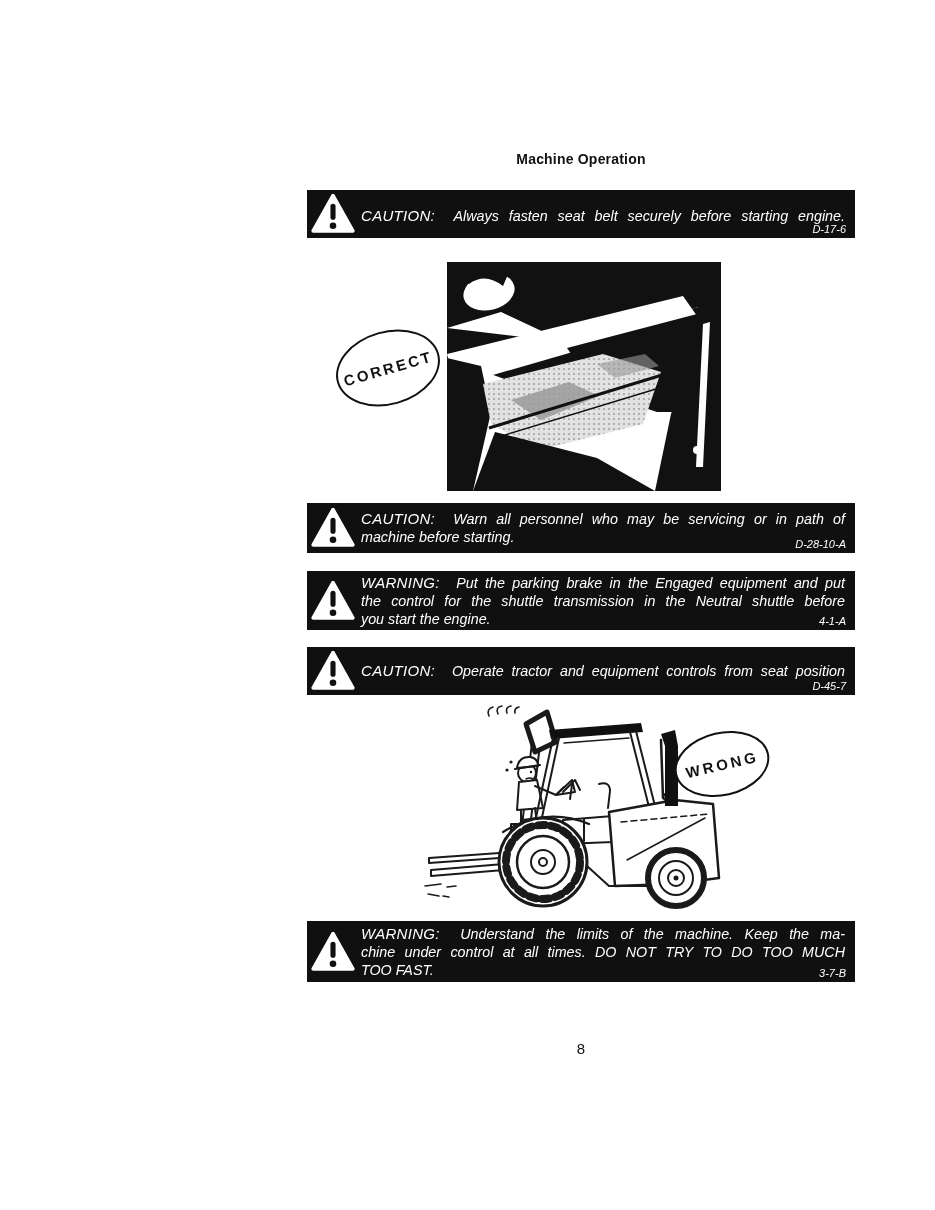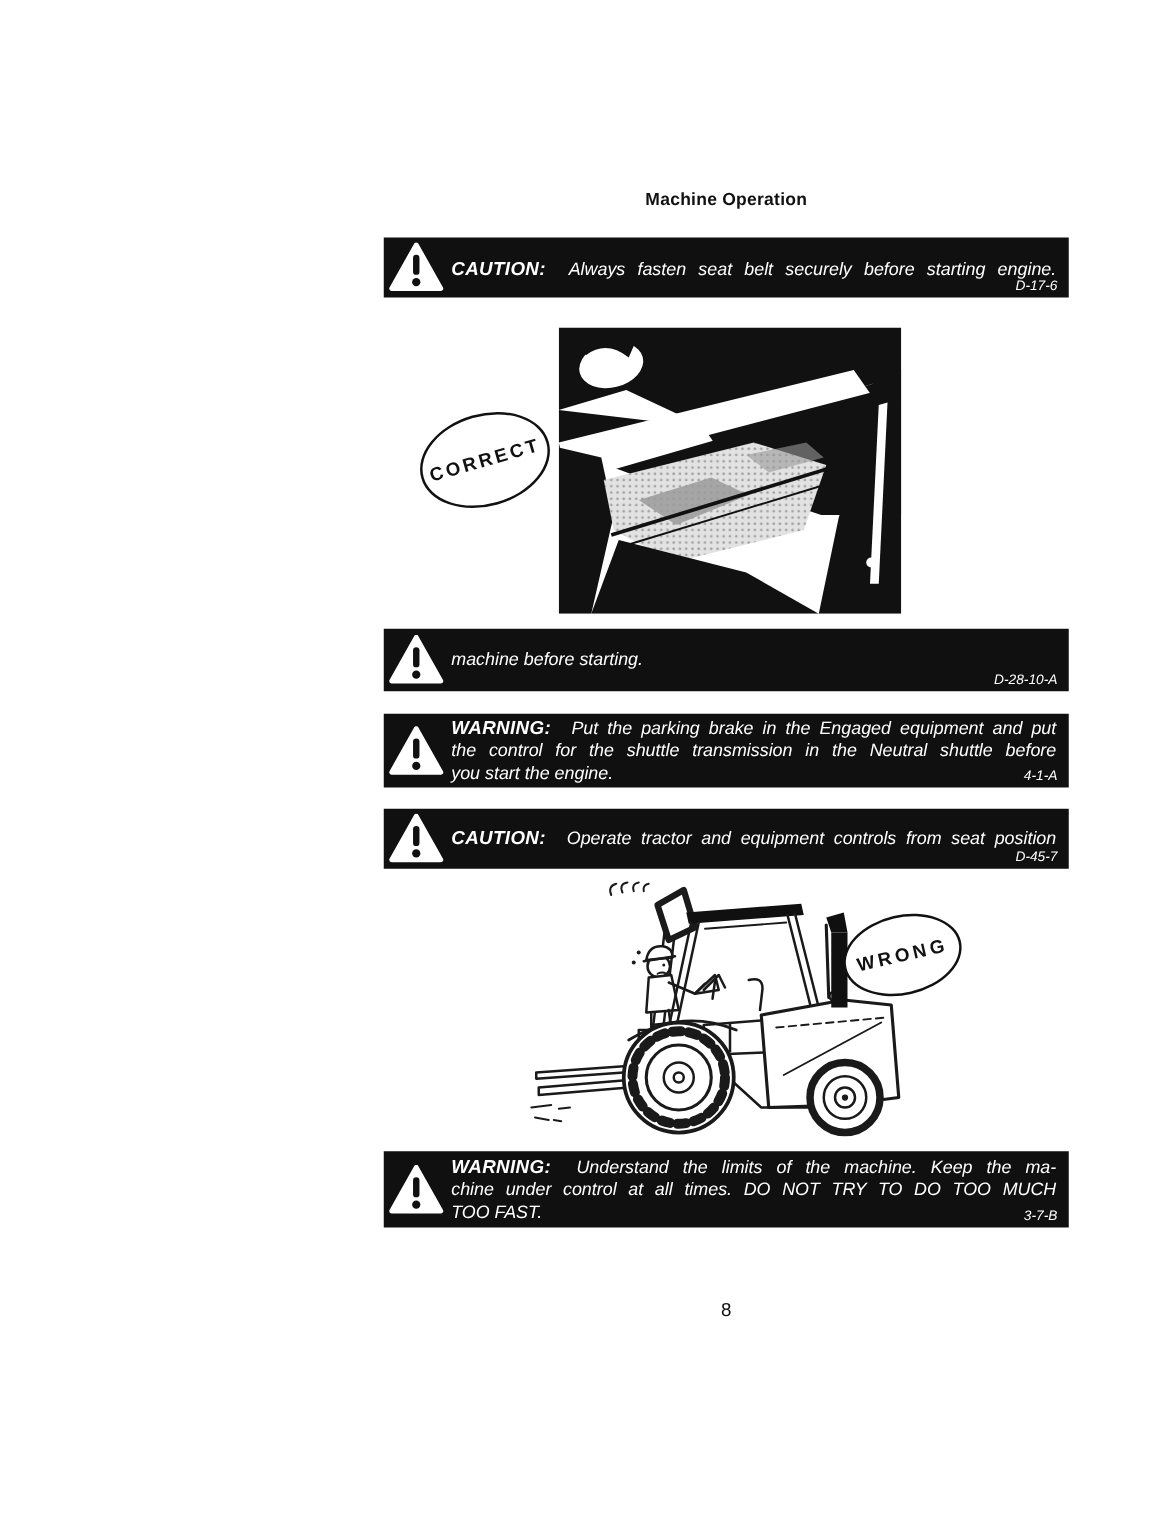--- a/index.html
+++ b/index.html
@@ -16,21 +16,21 @@
     display:flex;align-items:center;box-sizing:border-box;
   }
   .tri{flex:0 0 52px;display:flex;justify-content:center;align-items:center;}
   .tri svg{width:44px;height:40px;display:block;}
   .btxt{
     flex:1;font-style:italic;font-size:14.3px;line-height:18px;color:#fff;
     padding:3px 10px 3px 2px;box-sizing:border-box;
   }
   .bline{min-height:18px;}
   .jl{text-align:justify;text-align-last:justify;}
-  .blabel{font-weight:700;font-style:italic;font-size:15px;letter-spacing:0.3px;margin-right:9px;}
+  .blabel{font-weight:400;font-style:italic;font-size:15px;letter-spacing:0.3px;margin-right:9px;}
   .bcode{
     position:absolute;right:9px;bottom:3px;font-style:italic;font-size:11px;color:#fff;
   }
   .photo{position:absolute;left:447px;top:262px;width:274px;height:229px;}
   .photo svg{width:100%;height:100%;display:block;}
   .stamp{
     position:absolute;border:2.5px solid #111;border-radius:50%;background:#fff;
     display:flex;align-items:center;justify-content:center;
     font-weight:700;color:#111;
   }
@@ -104,20 +104,22 @@
 
   <div class="banner" style="top:503px;height:50px;">
     <span class="tri">
       <svg viewBox="0 0 60 54">
           <path d="M30 2 L57 50 L3 50 Z" fill="#fff" stroke="#fff" stroke-linejoin="round" stroke-width="5"></path>
           <rect x="26.5" y="13" width="7" height="22" rx="3.5" fill="#101010"></rect>
           <circle cx="30" cy="43" r="4.5" fill="#101010"></circle>
         </svg>
     </span>
     <div class="btxt">
+      <div class="bline jl"><b class="blabel">CAUTION:</b>
+<span>Warn all personnel who may be servicing or in path of</span></div>
       <div class="bline">machine before starting.</div>
     </div>
     <span class="bcode">D-28-10-A</span>
   </div>
 
   <div class="banner" style="top:571px;height:59px;">
     <span class="tri">
       <svg viewBox="0 0 60 54">
           <path d="M30 2 L57 50 L3 50 Z" fill="#fff" stroke="#fff" stroke-linejoin="round" stroke-width="5"></path>
           <rect x="26.5" y="13" width="7" height="22" rx="3.5" fill="#101010"></rect>

